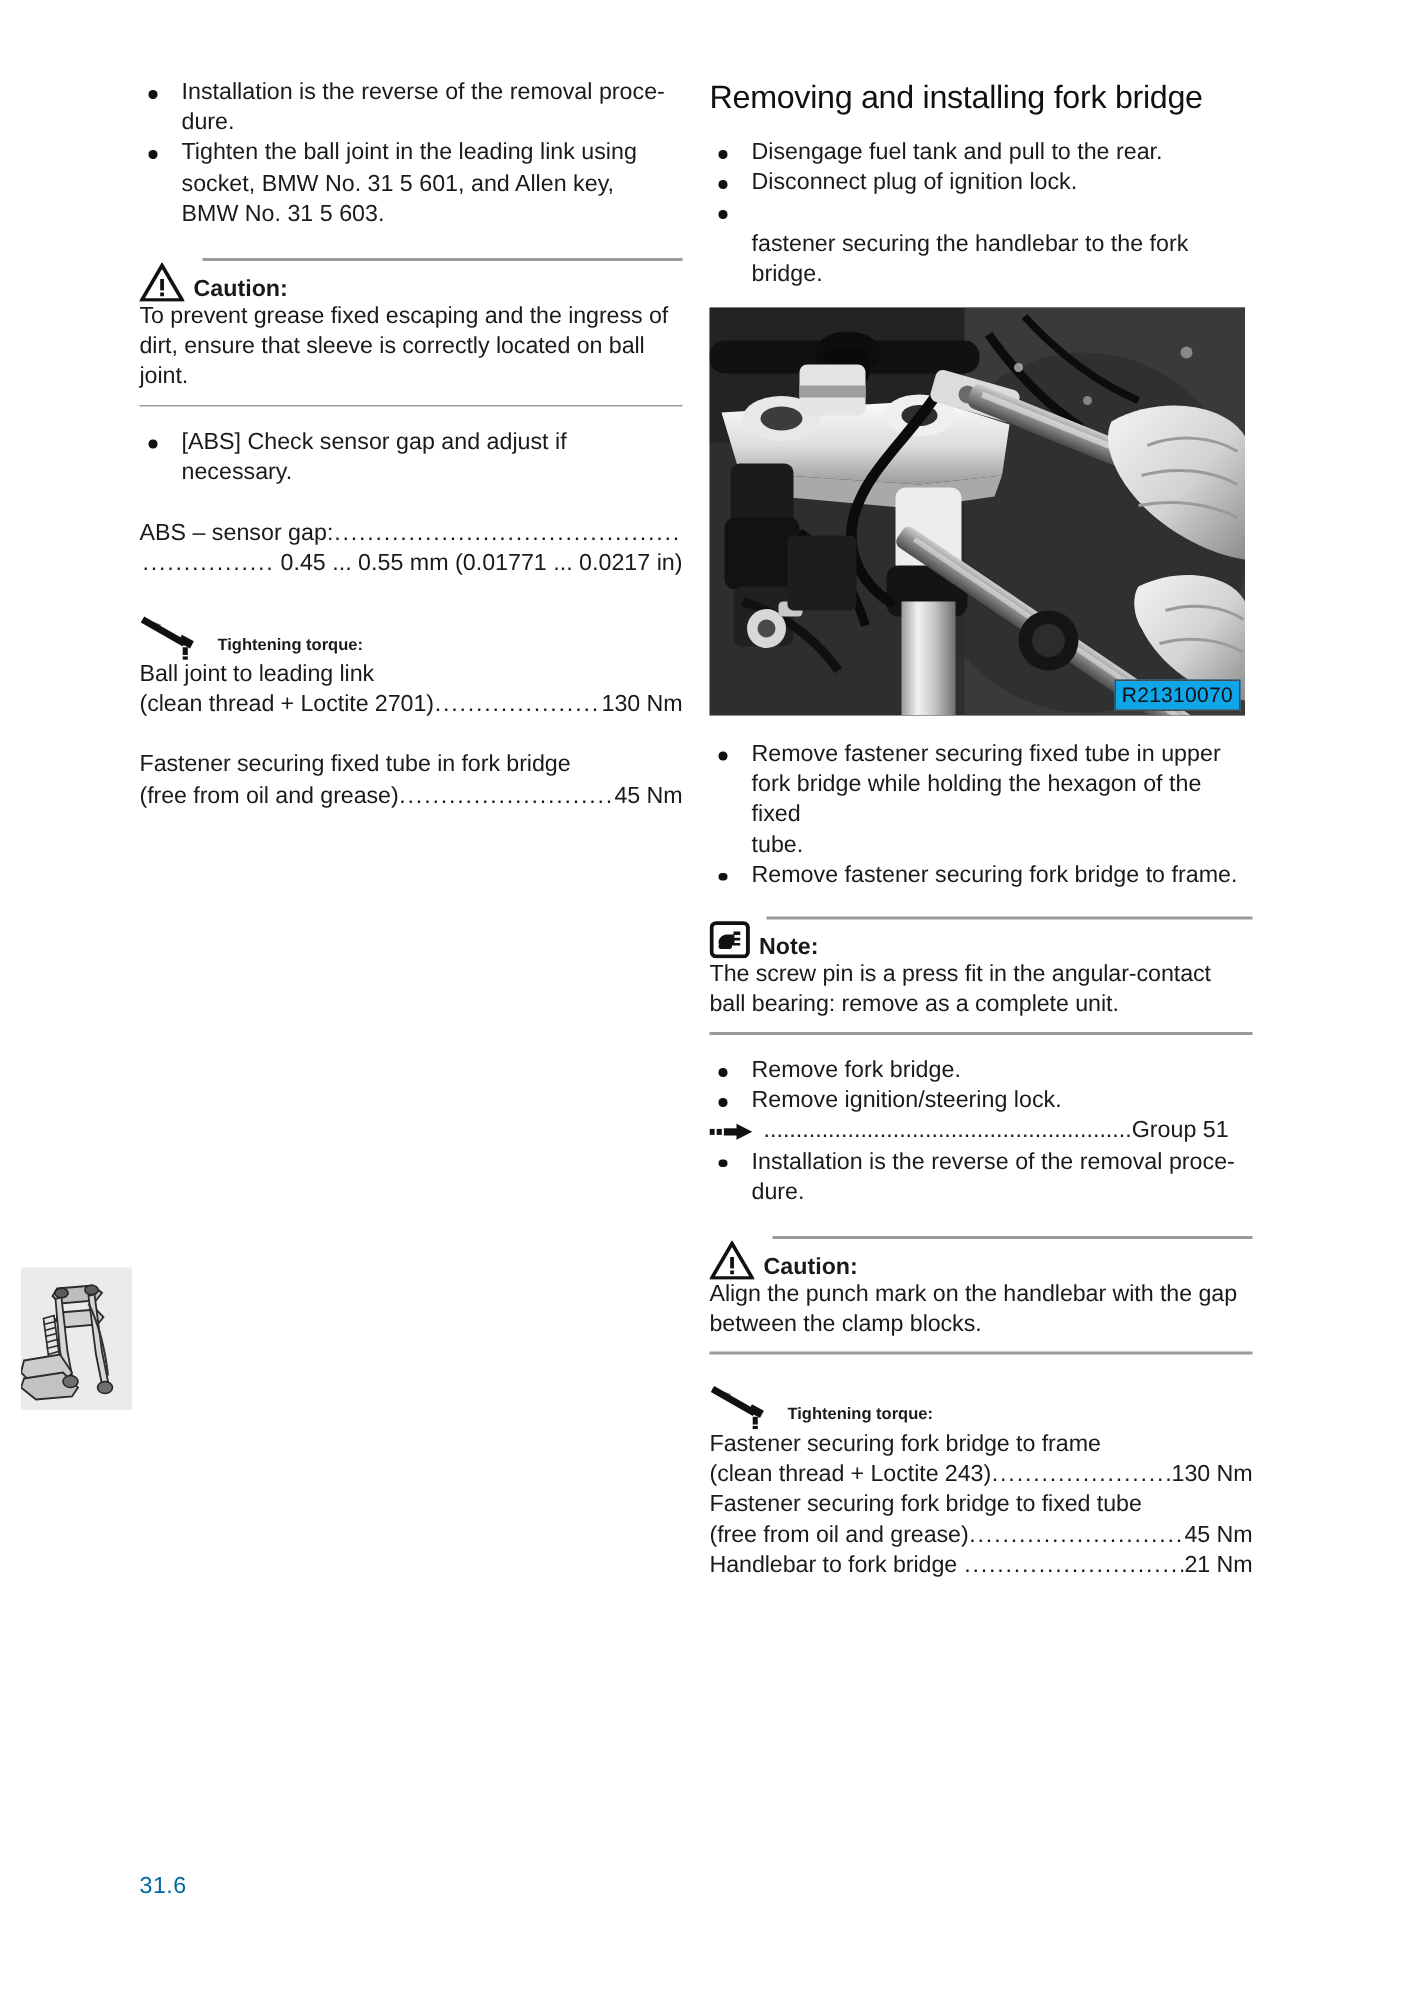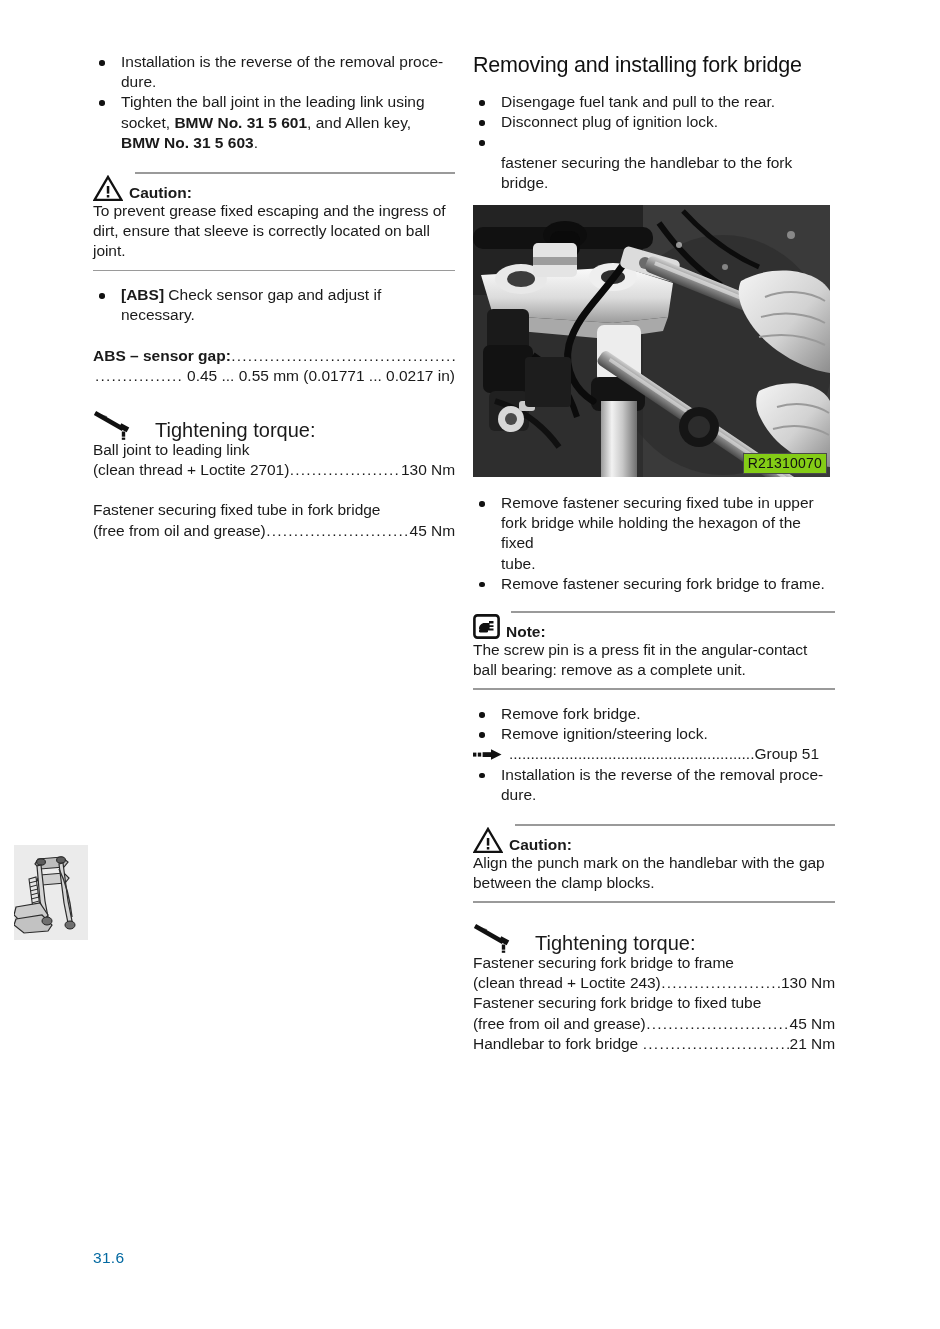--- a/index.html
+++ b/index.html
@@ -28,21 +28,21 @@
   }
   .col-left  { left: 93px; }
   .col-right { left: 473px; }
 
   
   .para {
     font-size: 15.5px;
     line-height: 20.2px;
     letter-spacing: -0.05px;
   }
-  .b { font-weight: bold; }
+  .b { font-weight: normal; }
 
   
   ul.bullets {
     list-style: none;
     margin: 0;
     padding: 0;
   }
   ul.bullets li {
     position: relative;
     padding-left: 28px;
@@ -107,24 +107,24 @@
     display: flex;
     align-items: flex-end;
     height: 32px;
   }
   .icon-torque {
     width: 52px;
     height: 30px;
     flex: 0 0 auto;
   }
   .torque-label {
-    font-size: 20px;
-    font-weight: normal;
+    font-size: 11px;
+    font-weight: bold;
     line-height: 17px;
-    margin-left: 10px;
+    margin-left: 0;
     padding-bottom: 1px;
   }
 
   
   .leader-row {
     display: flex;
     align-items: baseline;
     font-size: 15.5px;
     line-height: 20.2px;
     width: 100%;
@@ -162,21 +162,21 @@
     width: 357px;
     height: 272px;
     background: #3c3c3c;
     overflow: hidden;
   }
   .figure svg { display: block; }
   .fig-id {
     position: absolute;
     right: 3px;
     bottom: 3px;
-    background: #84cc16;
+    background: #0ea5e9;
     border: 1px solid #4a4a4a;
     font-size: 14px;
     line-height: 16px;
     padding: 1px 4px 2px 4px;
     color: #111;
     letter-spacing: 0.2px;
   }
 
   
   .thumb {

